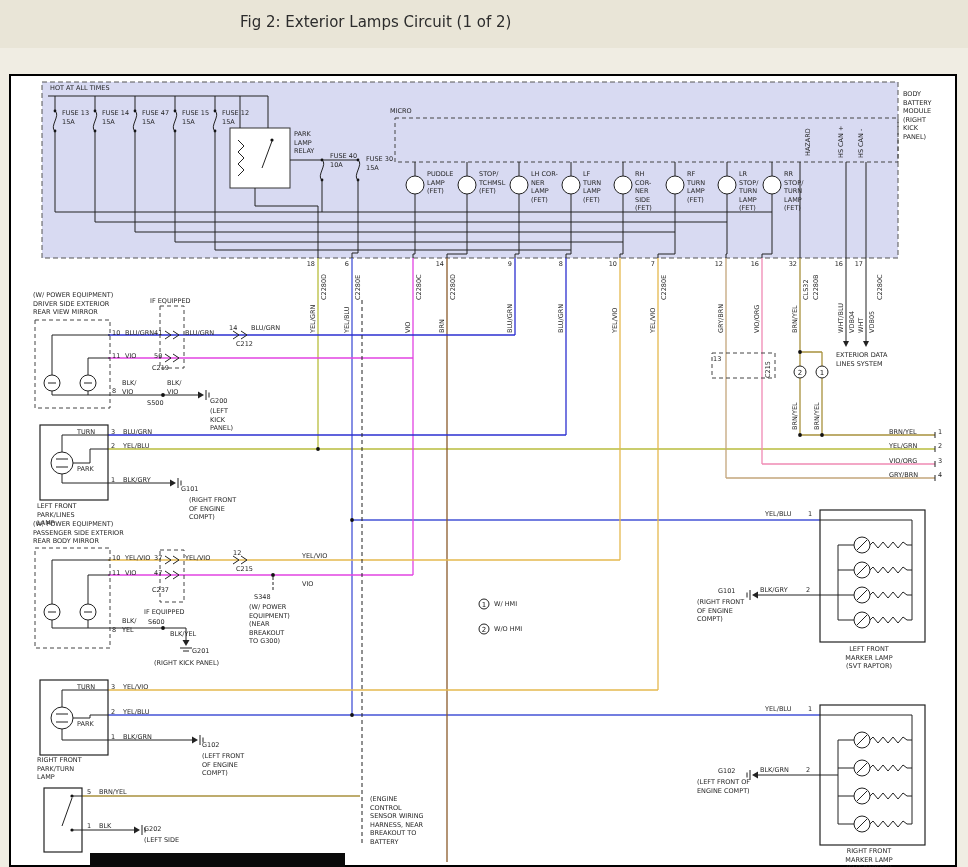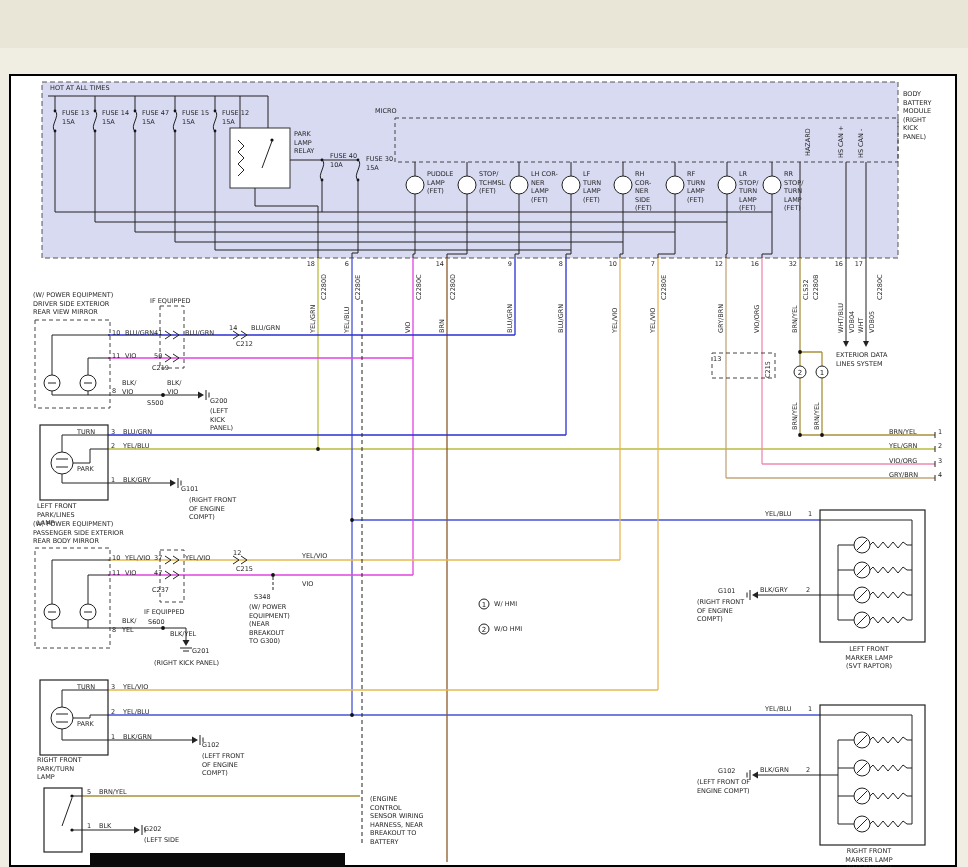--- a/index.html
+++ b/index.html
@@ -24,20 +24,21 @@
   .annc{fill:#fff;stroke:#222;stroke-width:1}
   .anntext{font-size:7px;text-anchor:middle;fill:#111}
   .compbox{fill:none;stroke:#222;stroke-width:1.2}
   .led{fill:#fff;stroke:#222;stroke-width:1}
 </style>
 </head>
 <body>
 
 <div class="page">
   <div class="titlebar"></div>
+  <div class="title">Fig 2: Exterior Lamps Circuit (1 of 2)</div>
 
   <svg width="968" height="867" viewBox="0 0 968 867">
 
     <g>
       <rect x="10" y="75" width="946" height="791" fill="#ffffff" stroke="#000" stroke-width="2"></rect>
     </g>
 
     <g>
       <rect x="42" y="82" width="856" height="176" fill="#d8daf2" stroke="#555" stroke-width="1" stroke-dasharray="5 3"></rect>
       <rect x="395" y="118" width="503" height="44" fill="none" stroke="#444" stroke-dasharray="4 3"></rect>
@@ -270,21 +271,21 @@
 
   <span class="lb" style="left:50px;top:84px">HOT AT ALL TIMES</span>
   <span class="lb wr" style="left:62px;top:109px;width:28px">FUSE 13 15A</span>
   <span class="lb wr" style="left:102px;top:109px;width:28px">FUSE 14 15A</span>
   <span class="lb wr" style="left:142px;top:109px;width:28px">FUSE 47 15A</span>
   <span class="lb wr" style="left:182px;top:109px;width:28px">FUSE 15 15A</span>
   <span class="lb wr" style="left:222px;top:109px;width:28px">FUSE 12 15A</span>
   <span class="lb wr" style="left:294px;top:130px;width:26px">PARK LAMP RELAY</span>
   <span class="lb wr" style="left:330px;top:152px;width:30px">FUSE 40 10A</span>
   <span class="lb wr" style="left:366px;top:155px;width:30px">FUSE 30 15A</span>
-  <span class="lb" style="left:375px;top:107px">MICRO</span>
+  <span class="lb" style="left:390px;top:107px">MICRO</span>
   <span class="lb wr" style="left:427px;top:170px;width:30px">PUDDLE LAMP (FET)</span>
   <span class="lb wr" style="left:479px;top:170px;width:30px">STOP/ TCHMSL (FET)</span>
   <span class="lb wr" style="left:531px;top:170px;width:27px">LH COR- NER LAMP (FET)</span>
   <span class="lb wr" style="left:583px;top:170px;width:20px">LF TURN LAMP (FET)</span>
   <span class="lb wr" style="left:635px;top:170px;width:20px">RH COR- NER SIDE (FET)</span>
   <span class="lb wr" style="left:687px;top:170px;width:20px">RF TURN LAMP (FET)</span>
   <span class="lb wr" style="left:739px;top:170px;width:22px">LR STOP/ TURN LAMP (FET)</span>
   <span class="lb wr" style="left:784px;top:170px;width:22px">RR STOP/ TURN LAMP (FET)</span>
   <span class="lb rot" style="left:804px;top:156px">HAZARD</span>
   <span class="lb rot" style="left:837px;top:158px">HS CAN +</span>

